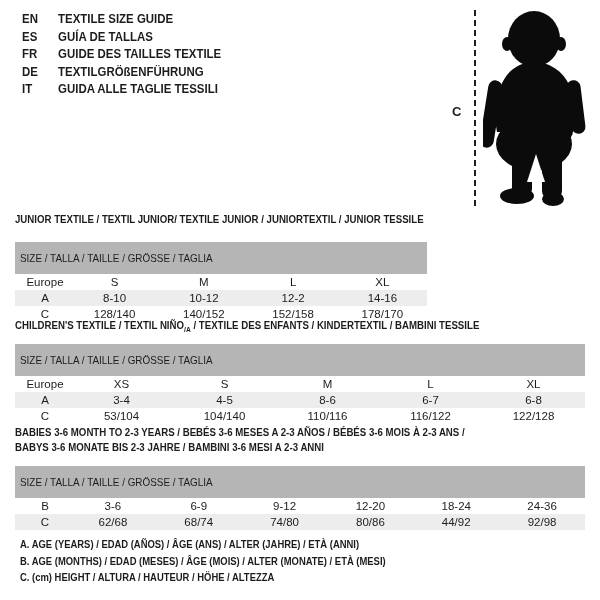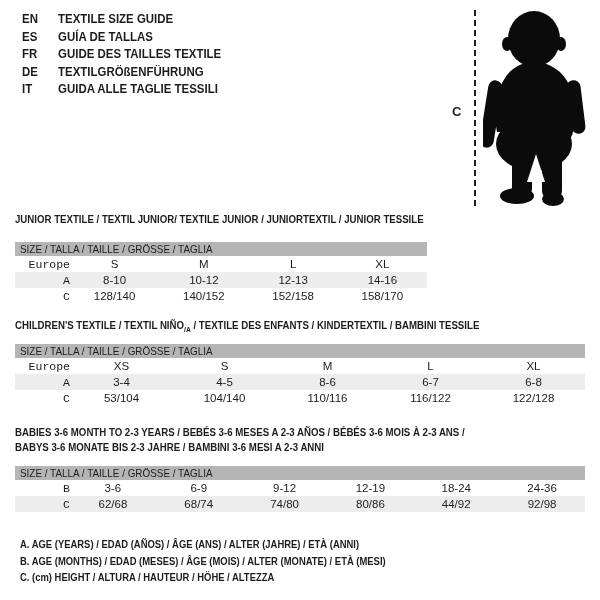--- a/index.html
+++ b/index.html
@@ -32,24 +32,24 @@
   
   .sec-title { position: absolute; left: 15px; font-weight: bold; font-size: 11.5px; line-height: 15px; }
   .sub { font-size: 8px; vertical-align: sub; }
 
   
   table { position: absolute; left: 15px; border-collapse: collapse; table-layout: fixed; font-size: 11.5px; color: var(--ink); }
   #table-junior   { top: 242px; width: 412px; }
   #table-children { top: 344px; width: 570px; }
   #table-babies   { top: 466px; width: 570px; }
   col.c-label { width: 55px; }
-  tr.band td { background: var(--band); height: 14px; text-align: left; padding: 0 0 0 5px; font-size: 11px; }
+  tr.band td { background: var(--band); height: 32px; text-align: left; padding: 0 0 0 5px; font-size: 11px; }
   .band-text { display: inline-block; transform: scaleX(0.9); transform-origin: 0 50%; white-space: nowrap; }
   tbody td { height: 16px; padding: 0; text-align: center; }
-  tbody td.row-label { text-align: right; padding-left: 5px; font-family: Liberation Mono, monospace; }
+  tbody td.row-label { text-align: center; padding-left: 5px; }
   tr.shade td { background: var(--shade); }
 
   
   .notes { position: absolute; left: 20px; top: 536px; font-weight: bold; font-size: 11.5px; transform: scaleX(0.82); transform-origin: 0 0; }
   .note-line { height: 16.5px; line-height: 16.5px; white-space: nowrap; }
 </style>
 </head>
 <body>
 
 <div class="lang-block">
@@ -114,29 +114,29 @@
       <td class="row-label">Europe</td>
       <td>S</td>
       <td>M</td>
       <td>L</td>
       <td>XL</td>
     </tr>
     <tr class="shade">
       <td class="row-label">A</td>
       <td>8-10</td>
       <td>10-12</td>
-      <td>12-13</td>
+      <td>12-2</td>
       <td>14-16</td>
     </tr>
     <tr>
       <td class="row-label">C</td>
       <td>128/140</td>
       <td>140/152</td>
       <td>152/158</td>
-      <td>158/170</td>
+      <td>178/170</td>
     </tr>
   </tbody>
 </table>
 
 <div class="sec-title cond" style="top:318px"><span>CHILDREN'S TEXTILE / TEXTIL NIÑO</span><span class="sub">/A</span><span> / TEXTILE DES ENFANTS / KINDERTEXTIL / BAMBINI TESSILE</span></div>
 <table id="table-children">
   <colgroup>
       <col class="c-label">
       <col>
       <col>
@@ -193,21 +193,21 @@
     <tr class="band">
       <td colspan="7"><span class="band-text">SIZE / TALLA / TAILLE / GRÖSSE / TAGLIA</span></td>
     </tr>
   </thead>
   <tbody>
     <tr>
       <td class="row-label">B</td>
       <td>3-6</td>
       <td>6-9</td>
       <td>9-12</td>
-      <td>12-19</td>
+      <td>12-20</td>
       <td>18-24</td>
       <td>24-36</td>
     </tr>
     <tr class="shade">
       <td class="row-label">C</td>
       <td>62/68</td>
       <td>68/74</td>
       <td>74/80</td>
       <td>80/86</td>
       <td>44/92</td>

